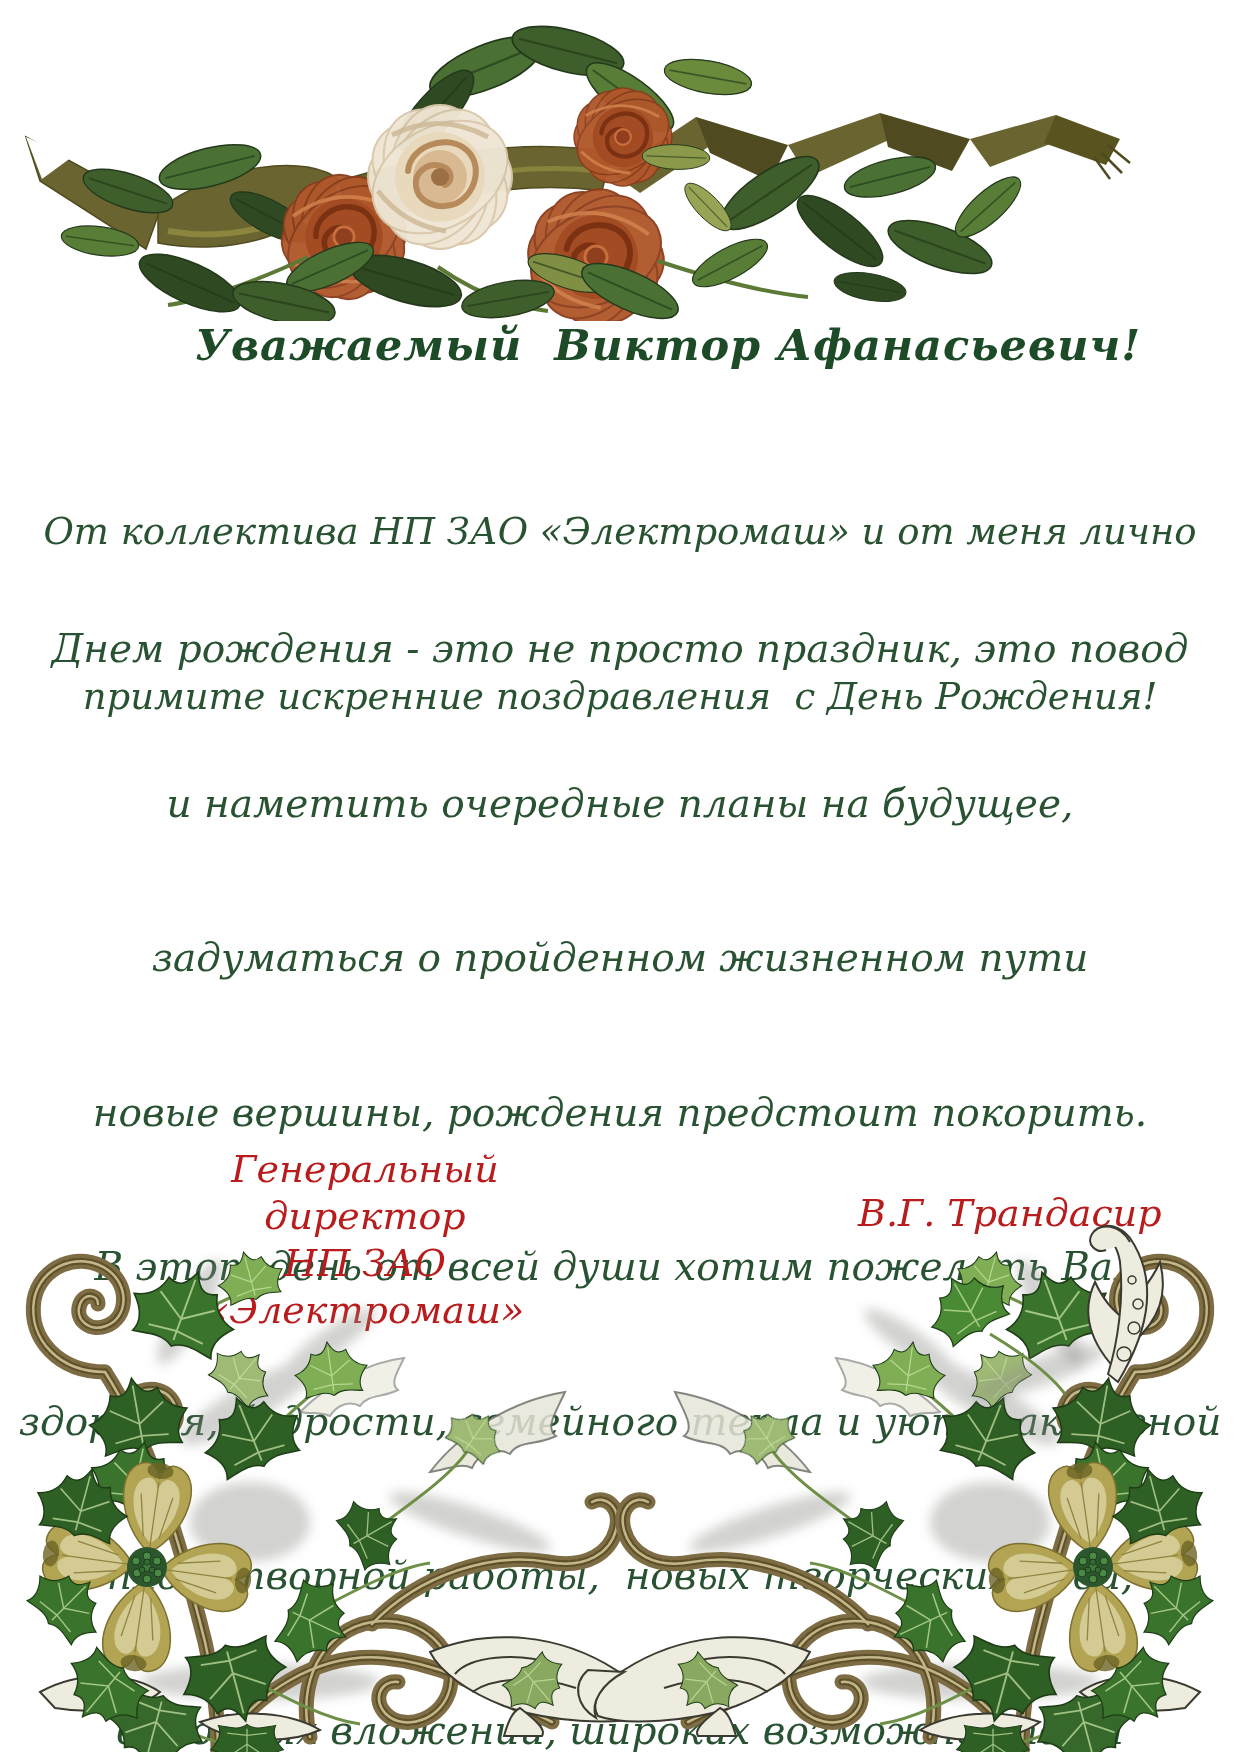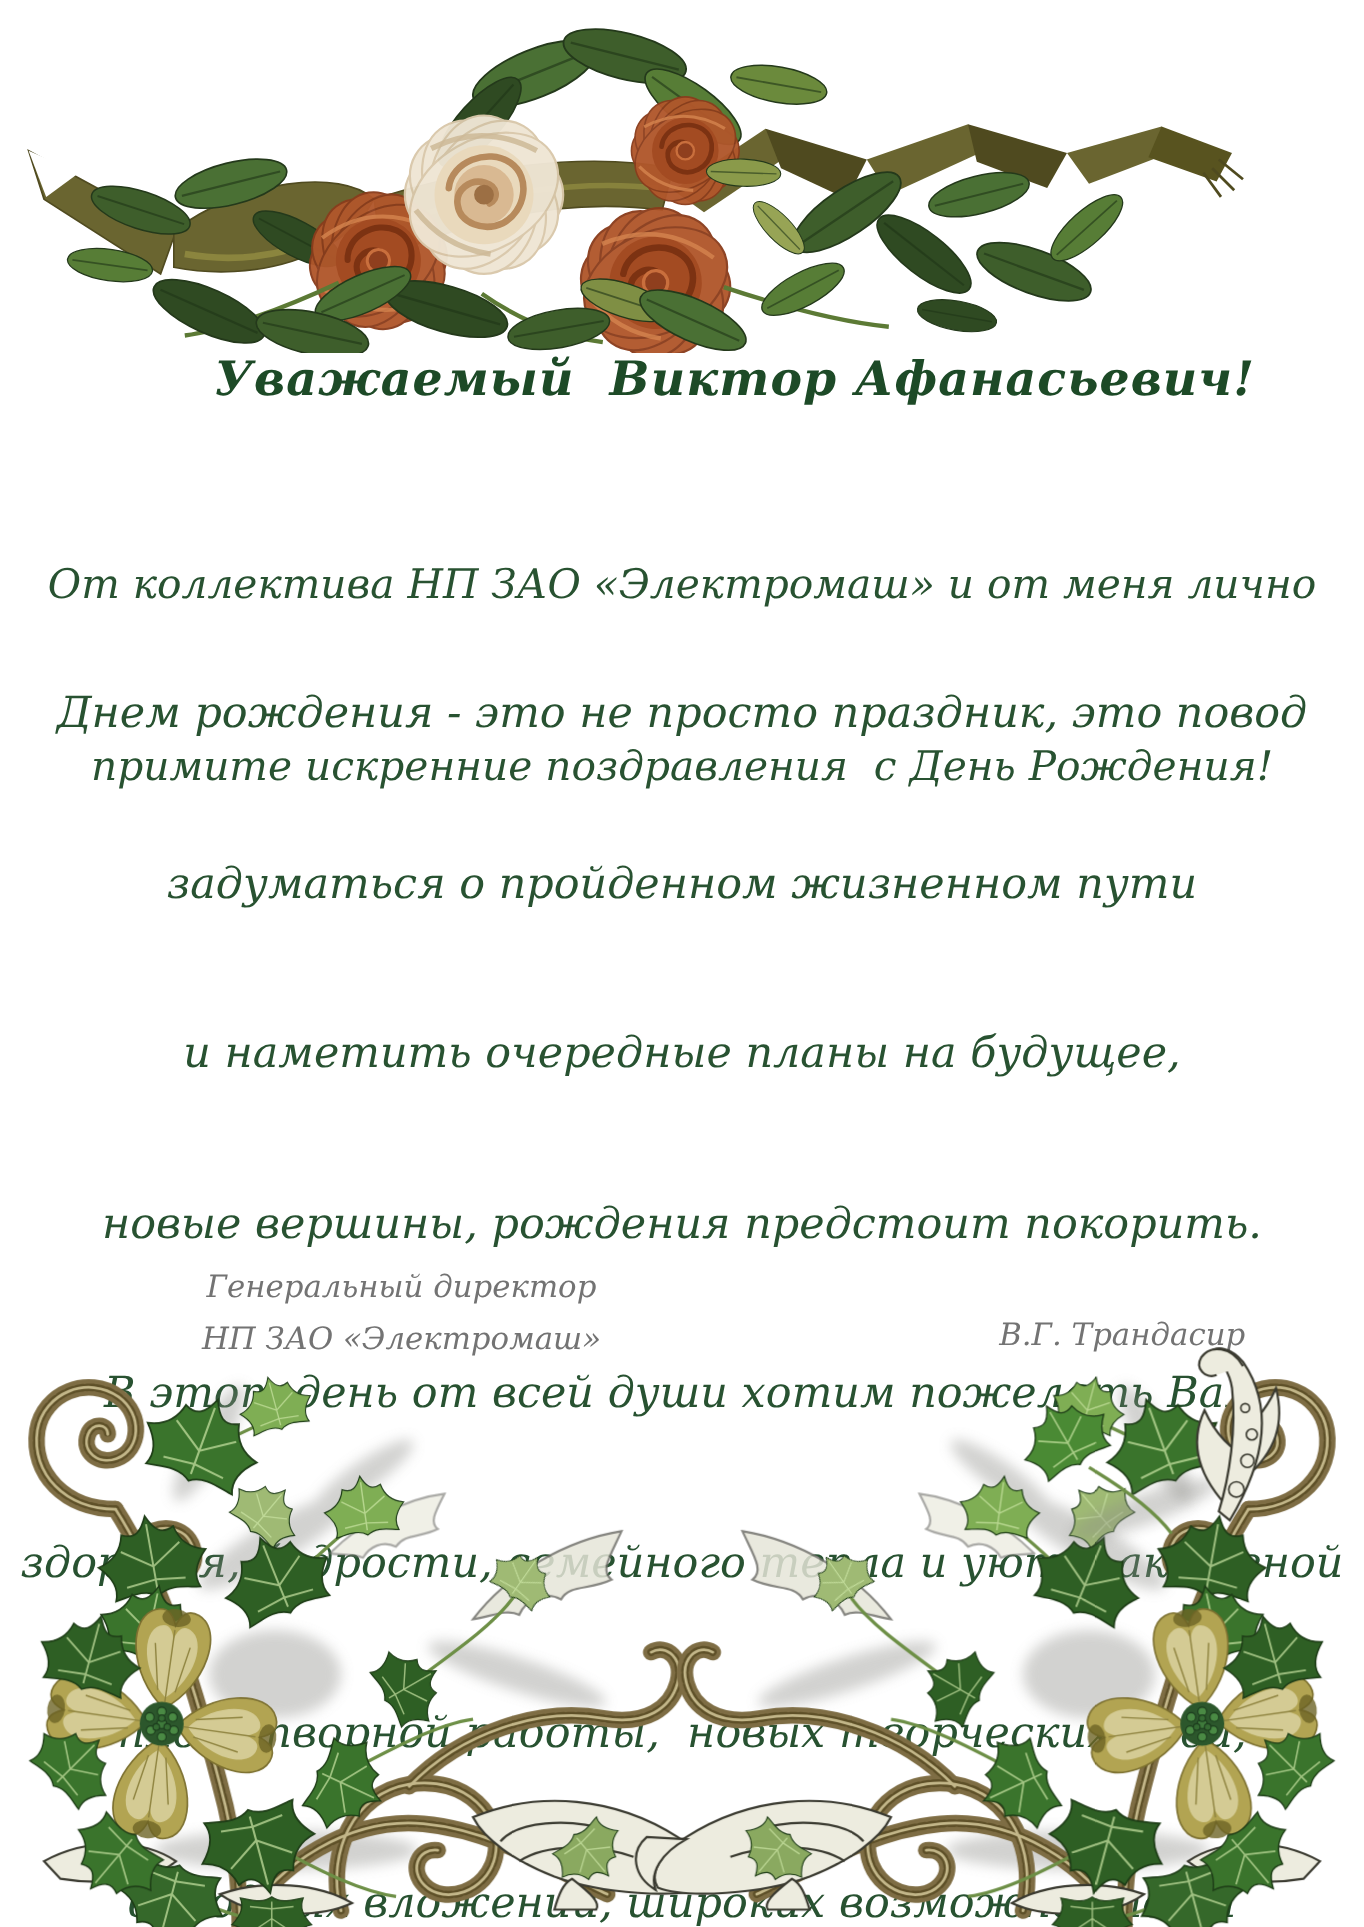--- a/index.html
+++ b/index.html
@@ -12,23 +12,23 @@
   .corner{width:720px;height:530px;top:1222px;}
   .corner-left{left:0;}
   .corner-right{left:520px;}
   .txt{position:absolute;left:0;width:100%;text-align:center;
        color:#285231;font-style:italic;white-space:pre-wrap;}
   .title{top:320px;font-size:43px;font-weight:bold;color:#1d4a27;letter-spacing:1px;padding-left:48px;}
   .para1{top:394px;font-size:37px;line-height:55px;}
   .para2{top:520px;font-size:39px;line-height:51.5px;}
   .line{white-space:pre-wrap;}
   .sig{position:absolute;top:1146px;left:0;width:100%;height:120px;
-       color:#737373;font-style:italic;font-size:28px;}
+       color:#b91c1c;font-style:italic;font-size:38px;}
   .sig-left{position:absolute;left:140px;top:0;width:450px;text-align:center;line-height:47px;}
-  .sig-name{position:absolute;left:802px;top:44px;width:330px;text-align:right;line-height:47px;}
+  .sig-name{position:absolute;left:858px;top:44px;width:330px;text-align:left;line-height:47px;}
 </style>
 </head>
 <body>
 
 <div class="page">
 
   <svg width="0" height="0" style="position:absolute" aria-hidden="true">
     <defs>
       <filter id="blurf" x="-40%" y="-40%" width="180%" height="180%">
         <feGaussianBlur stdDeviation="6"></feGaussianBlur>
@@ -241,22 +241,22 @@
 
   <div class="txt title">Уважаемый  Виктор Афанасьевич!</div>
 
   <div class="txt para1">
     <div class="line">От коллектива НП ЗАО «Электромаш» и от меня лично</div>
     <div class="line">примите искренние поздравления  с День Рождения!</div>
   </div>
 
   <div class="txt para2">
     <div class="line">Днем рождения - это не просто праздник, это повод</div>
+    <div class="line">и наметить очередные планы на будущее,</div>
     <div class="line">задуматься о пройденном жизненном пути</div>
-    <div class="line">и наметить очередные планы на будущее,</div>
     <div class="line">новые вершины, рождения предстоит покорить.</div>
     <div class="line">В этот день от всей души хотим пожелать Вам</div>
     <div class="line">здоровья, бодрости, семейного тепла и уюта, активной</div>
     <div class="line">плодотворной работы,  новых творческих идей,</div>
     <div class="line">выгодных вложений, широких возможностей и</div>
     
     
   </div>
 
   <div class="sig">

